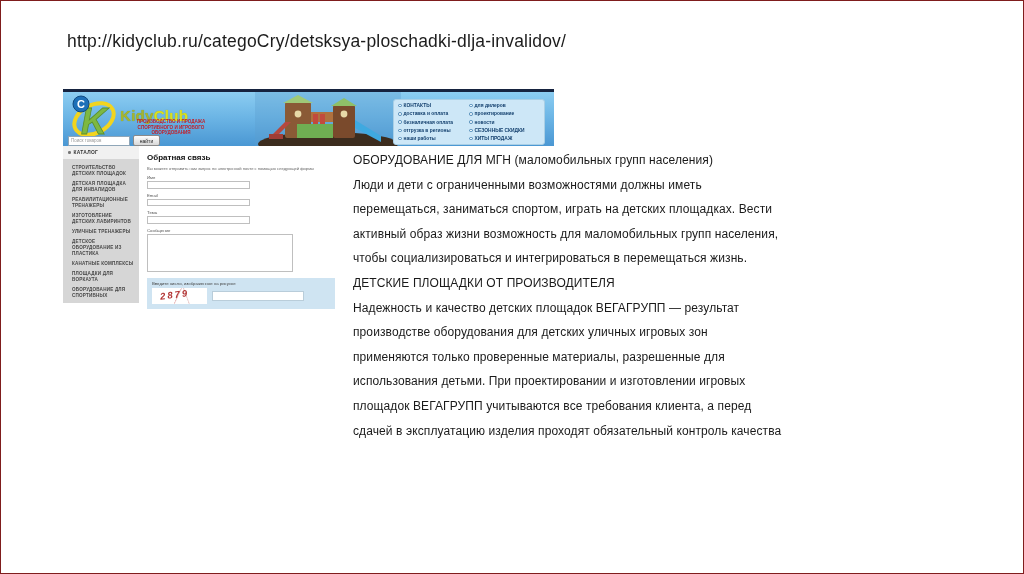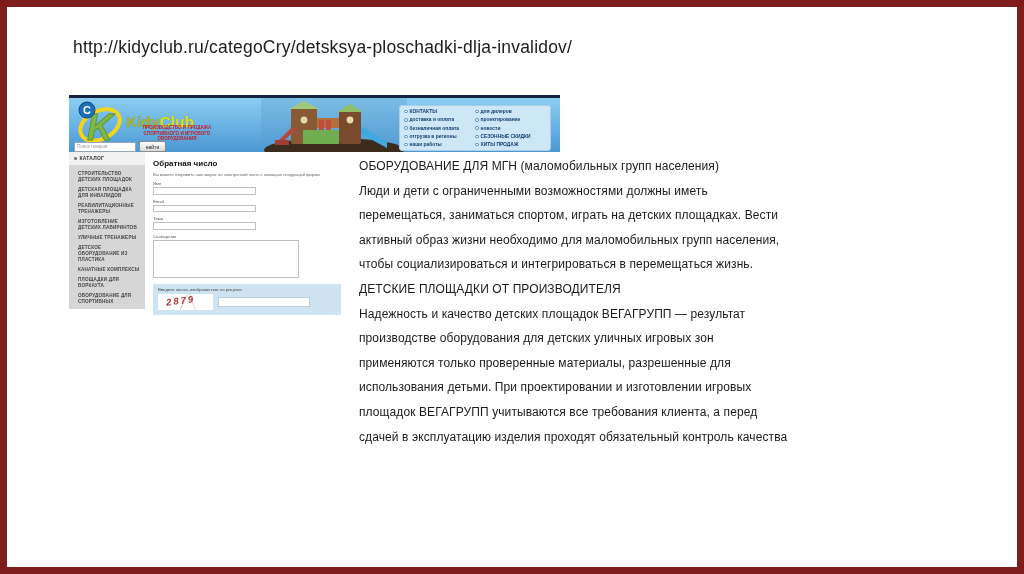--- a/index.html
+++ b/index.html
@@ -1,18 +1,18 @@
 <!DOCTYPE html>
 <html><head>
 <meta charset="utf-8">
 <style>
   * { margin:0; padding:0; box-sizing:border-box; }
   html,body { width:1024px; height:574px; }
   body { font-family:"Liberation Sans", sans-serif; background:#fff; }
-  .slide { position:relative; width:1024px; height:574px; background:#fff; border:7px solid #7f1d1d; overflow:hidden; }
+  .slide { position:relative; width:1024px; height:574px; background:#fff; border:1px solid #7f1d1d; overflow:hidden; }
 
   
   .url-line { position:absolute; left:66px; top:30px; font-size:17.5px; color:#1c1c1c; letter-spacing:0.2px; }
 
   
   .site { position:absolute; left:62px; top:88px; width:491px; height:214px; background:#fff; font-family:"Liberation Sans", sans-serif; }
   .site-header { position:relative; width:491px; height:57px; background:linear-gradient(180deg,#8ccdf1 0%,#6db6e6 45%,#4a97d3 100%); border-top:3px solid #16233f; overflow:hidden; }
 
   .logo-badge { position:absolute; left:6px; top:2px; width:48px; height:48px; }
   .brand { position:absolute; left:57px; top:15px; font-size:15px; font-weight:bold; letter-spacing:0.3px; }
@@ -164,21 +164,21 @@
           <div class="side-item">ИЗГОТОВЛЕНИЕ ДЕТСКИХ ЛАБИРИНТОВ</div>
           <div class="side-item">УЛИЧНЫЕ ТРЕНАЖЕРЫ</div>
           <div class="side-item">ДЕТСКОЕ ОБОРУДОВАНИЕ ИЗ ПЛАСТИКА</div>
           <div class="side-item">КАНАТНЫЕ КОМПЛЕКСЫ</div>
           <div class="side-item">ПЛОЩАДКИ ДЛЯ ВОРКАУТА</div>
           <div class="side-item">ОБОРУДОВАНИЕ ДЛЯ СПОРТИВНЫХ</div>
         </div>
       </div>
 
       <div class="form-area">
-        <div class="form-title">Обратная число</div>
+        <div class="form-title">Обратная связь</div>
         <div class="form-intro">Вы можете отправить нам запрос по электронной почте с помощью следующей формы</div>
 
         <div class="f-label">Имя</div>
         <input class="f-input" style="">
 
         <div class="f-label">Email</div>
         <input class="f-input" style="">
 
         <div class="f-label">Тема</div>
         <input class="f-input" style="">
@@ -197,21 +197,21 @@
         </div>
       </div>
 
     </div>
   </div>
 
   <div class="article">
     <div class="line">ОБОРУДОВАНИЕ ДЛЯ МГН (маломобильных групп населения)</div>
     <div class="line">Люди и дети с ограниченными возможностями должны иметь</div>
     <div class="line">перемещаться, заниматься спортом, играть на детских площадках. Вести</div>
-    <div class="line">активный образ жизни необходимо для маломобильных групп населения,</div>
+    <div class="line">активный образ жизни возможность для маломобильных групп населения,</div>
     <div class="line">чтобы социализироваться и интегрироваться в перемещаться жизнь.</div>
     <div class="line">ДЕТСКИЕ ПЛОЩАДКИ ОТ ПРОИЗВОДИТЕЛЯ</div>
     <div class="line">Надежность и качество детских площадок ВЕГАГРУПП — результат</div>
     <div class="line">производстве оборудования для детских уличных игровых зон</div>
     <div class="line">применяются только проверенные материалы, разрешенные для</div>
     <div class="line">использования детьми. При проектировании и изготовлении игровых</div>
     <div class="line">площадок ВЕГАГРУПП учитываются все требования клиента, а перед</div>
     <div class="line">сдачей в эксплуатацию изделия проходят обязательный контроль качества</div>
   </div>
 

